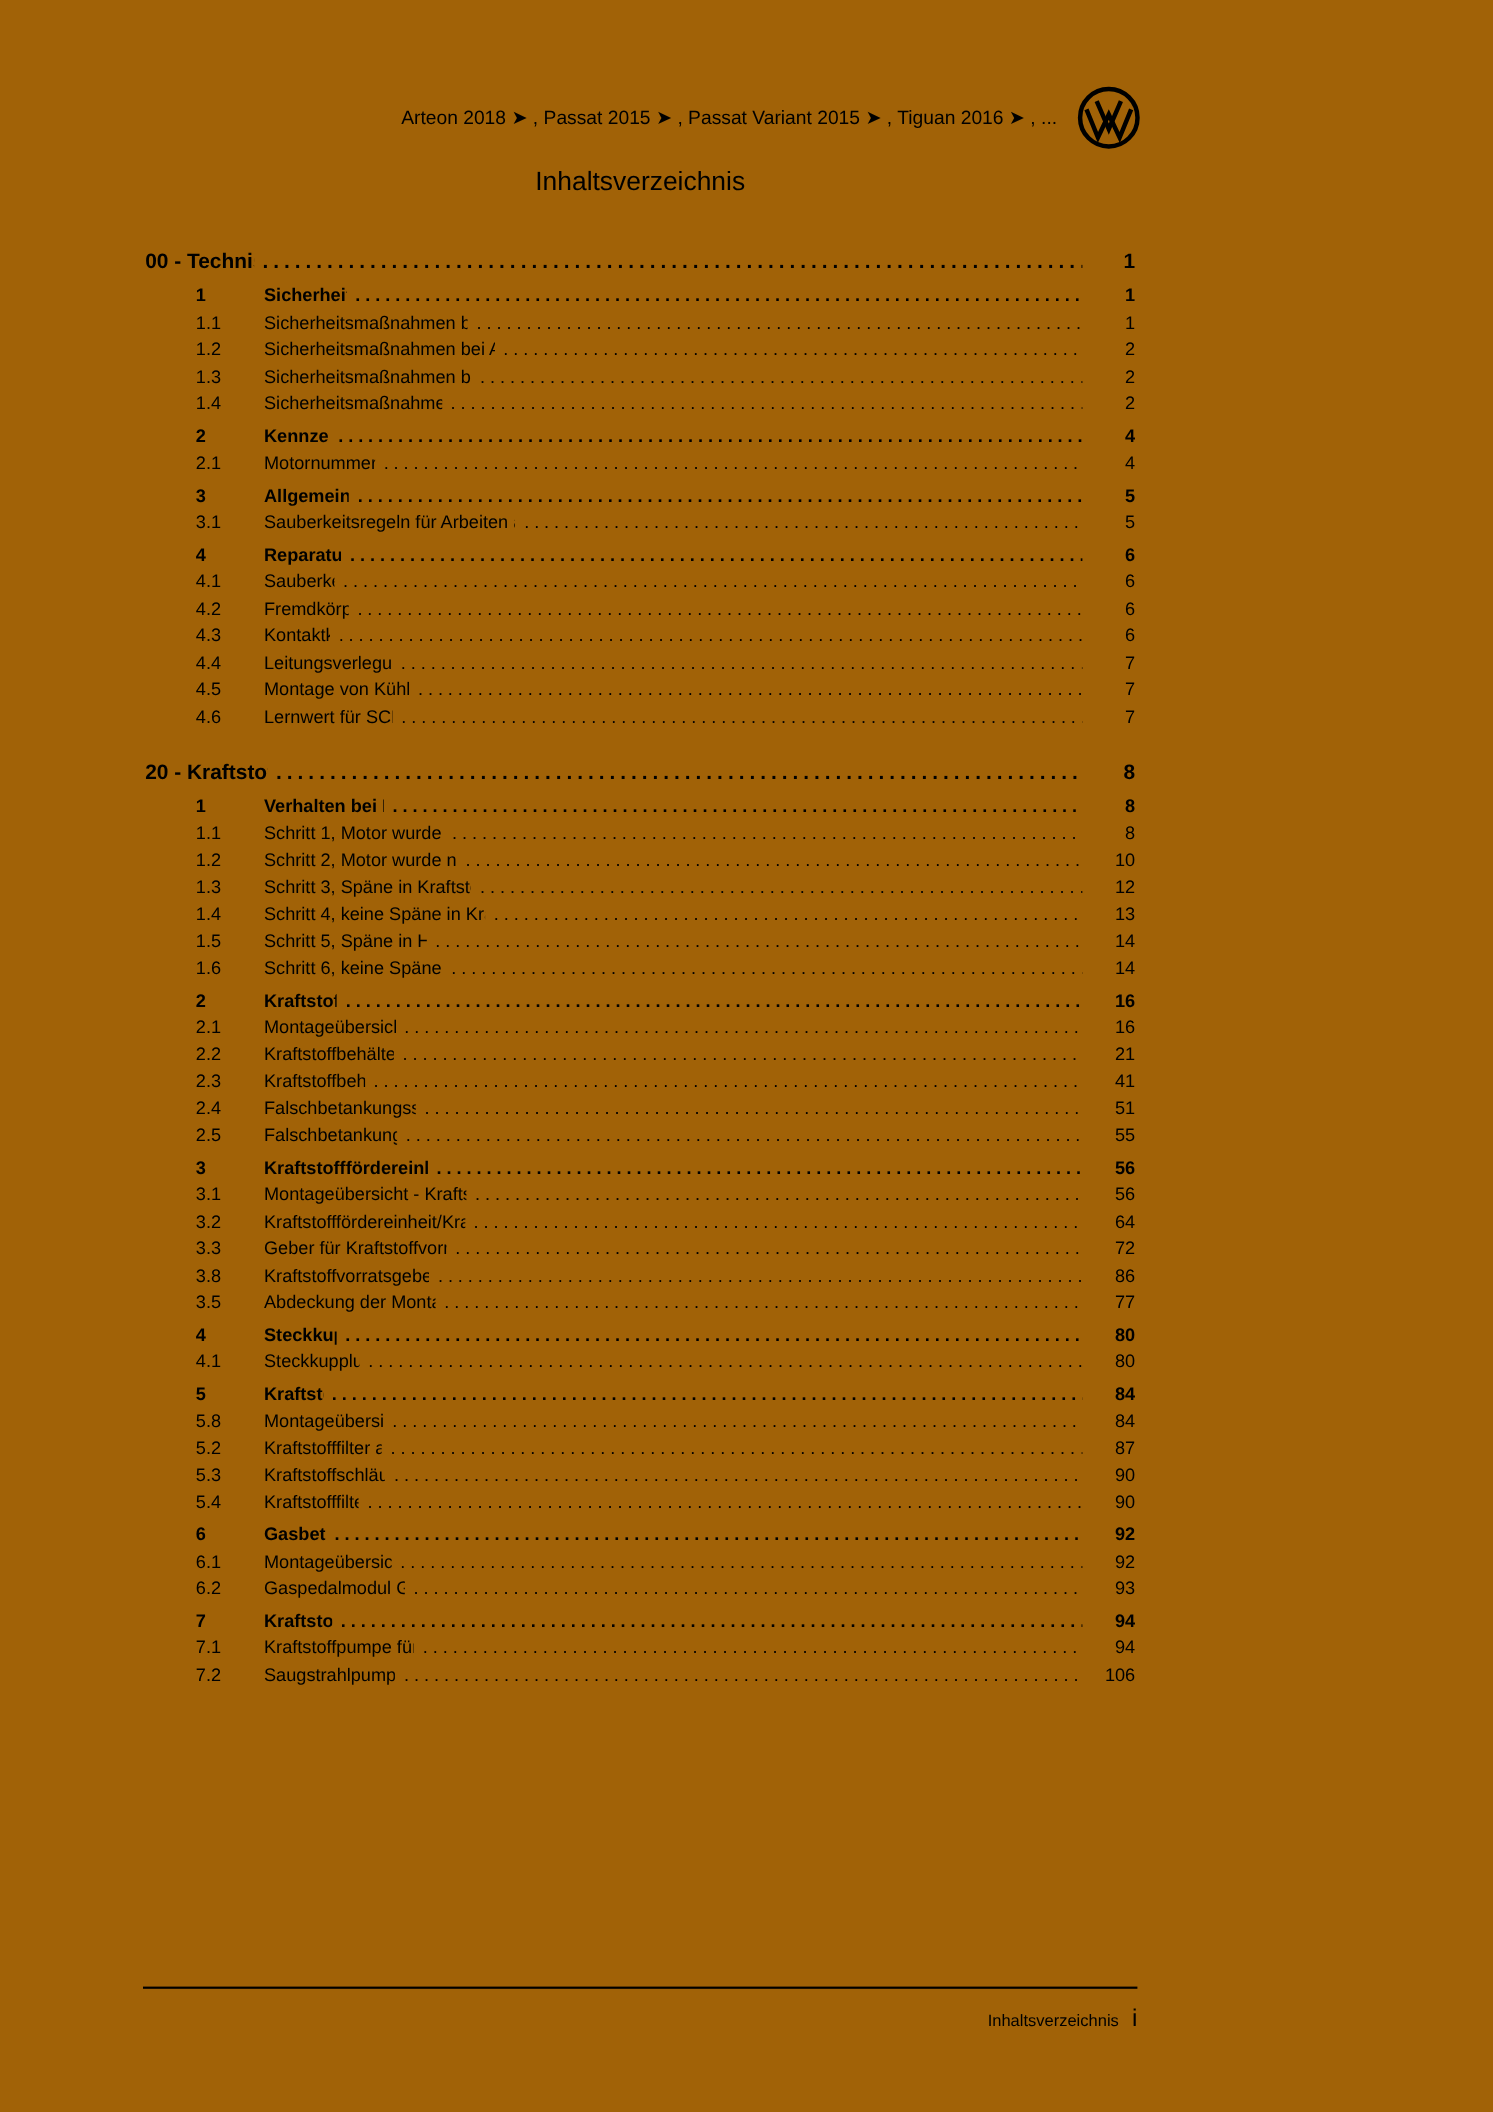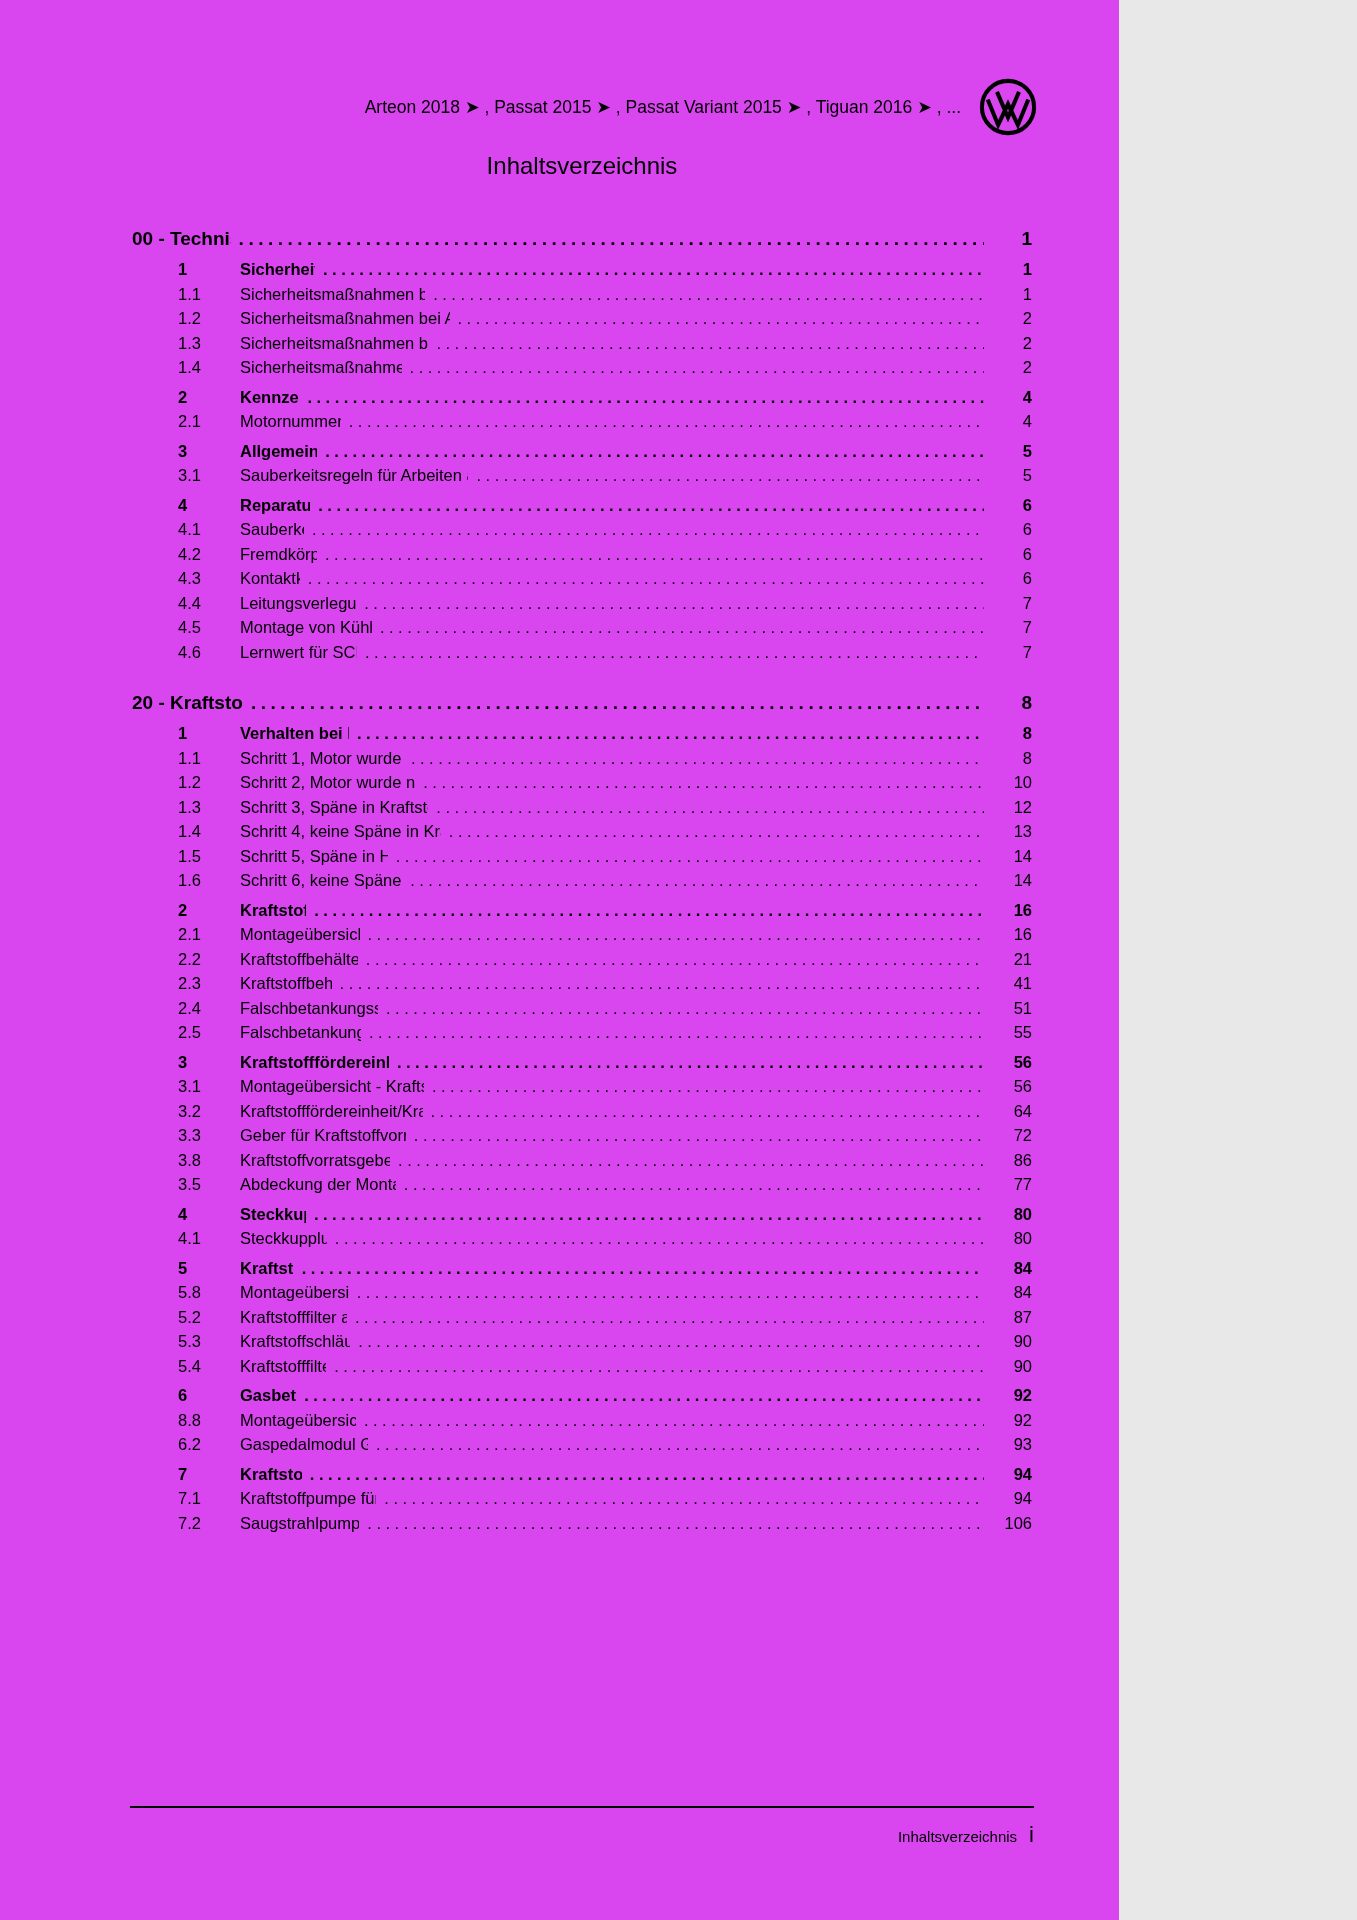--- a/index.html
+++ b/index.html
@@ -1,20 +1,20 @@
 <!DOCTYPE html>
 <html><head>
 <meta charset="utf-8">
 <style>
   html, body { margin: 0; padding: 0; background: #e8e8e8; }
   .sheet {
     position: relative;
-    width: 1119px;
+    width: 1357px;
     height: 1920px;
-    background: #d946ef;
+    background: #a16207;
     font-family: "Liberation Sans", "DejaVu Sans", sans-serif;
     color: #000;
     overflow: hidden;
   }
   
   .doc-header {
     position: absolute;
     top: 78px;
     left: 132px;
     width: 905px;
@@ -377,21 +377,21 @@
         <span class="leader"></span>
         <span class="page-num">90</span>
       </div>
       <div class="row entry main">
         <span class="num">6</span>
         <span class="etitle">Gasbetätigung</span>
         <span class="leader"></span>
         <span class="page-num">92</span>
       </div>
       <div class="row entry sub">
-        <span class="num">8.8</span>
+        <span class="num">6.1</span>
         <span class="etitle">Montageübersicht - Gaspedalmodul</span>
         <span class="leader"></span>
         <span class="page-num">92</span>
       </div>
       <div class="row entry sub">
         <span class="num">6.2</span>
         <span class="etitle">Gaspedalmodul GX2 aus- und einbauen</span>
         <span class="leader"></span>
         <span class="page-num">93</span>
       </div>

